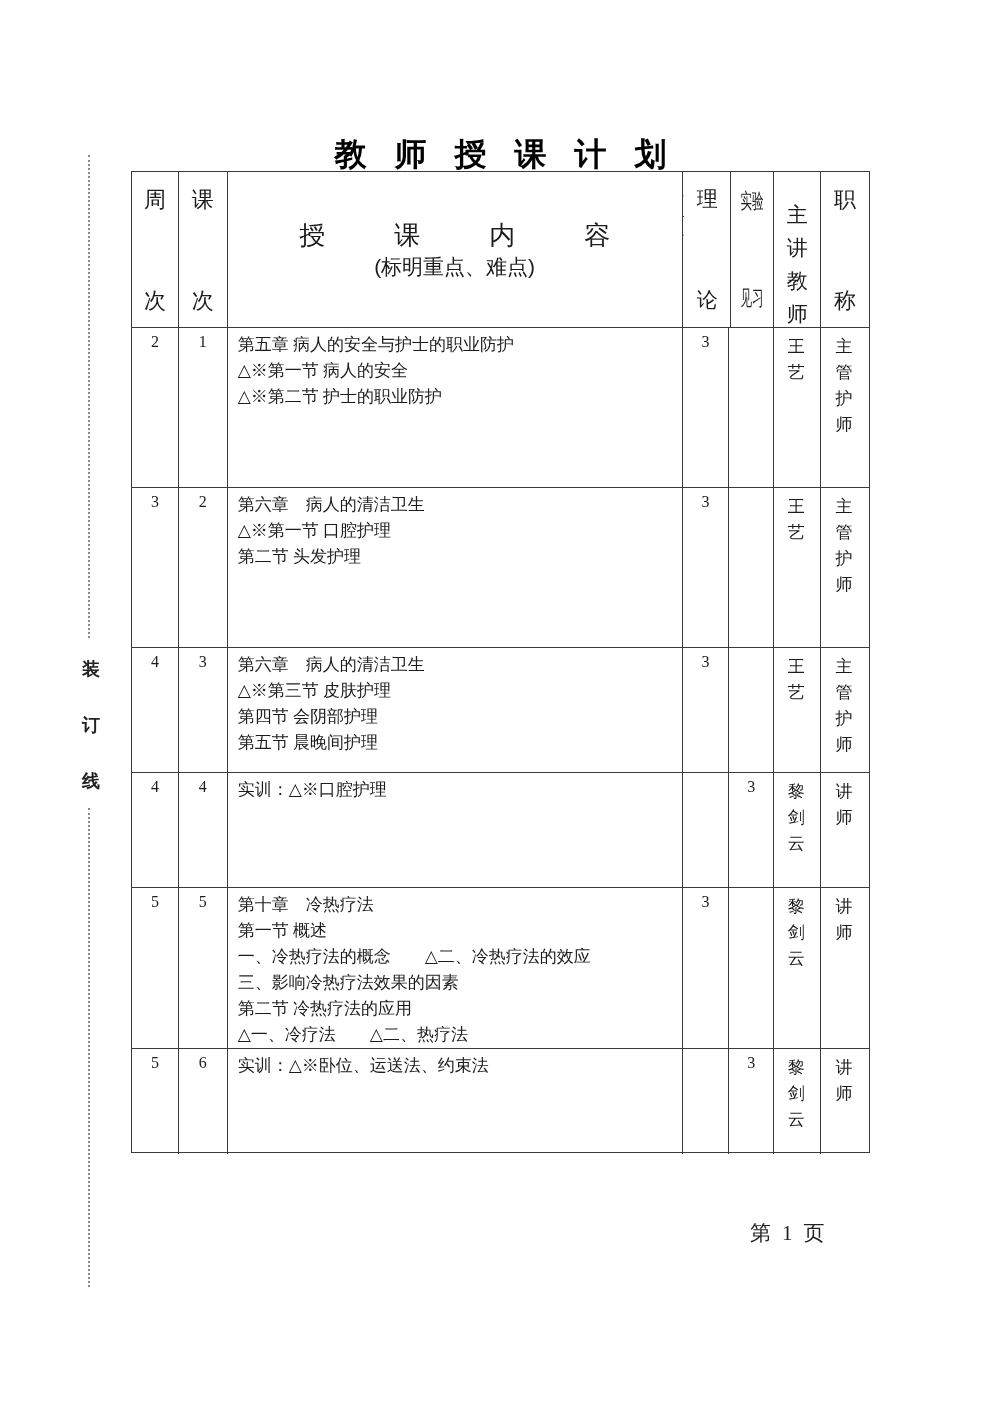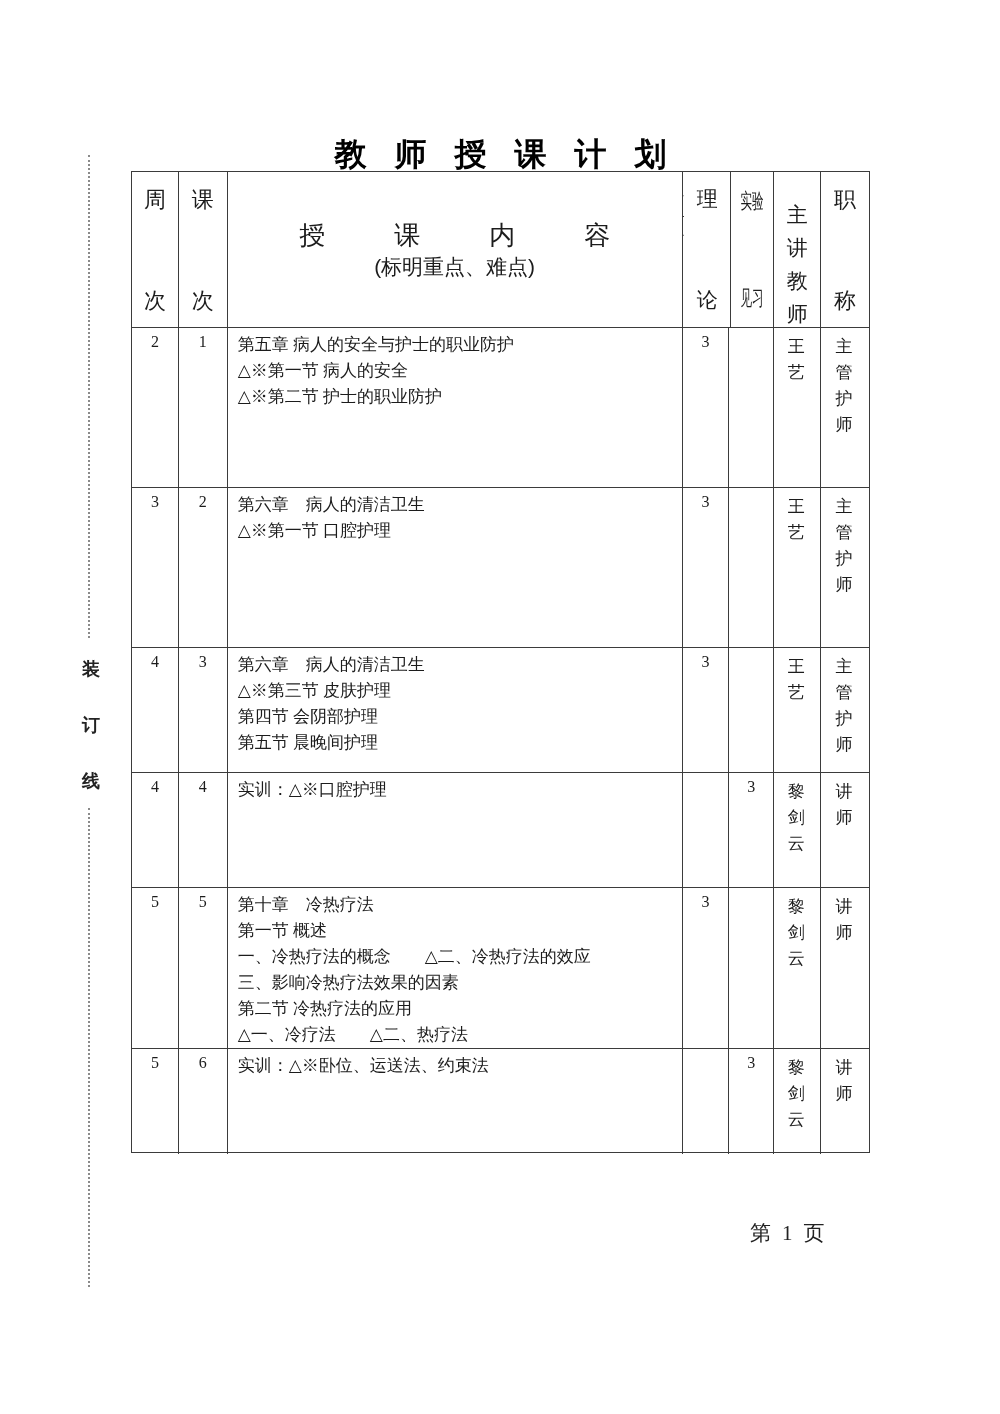--- a/index.html
+++ b/index.html
@@ -149,20 +149,21 @@
         <div class="vtext">主管护师</div>
       </div>
     </div>
 
     <div class="tr r2">
       <div class="c w47 num">3</div>
       <div class="c w49 num">2</div>
       <div class="c w456 content">
         <div class="line">第六章　病人的清洁卫生</div>
         <div class="line">△※第一节 口腔护理</div>
+        <div class="line">第二节 头发护理</div>
       </div>
       <div class="c w47 num">3</div>
       <div class="c w45 num"></div>
       <div class="c w47 vcell">
         <div class="vtext">王艺</div>
       </div>
       <div class="c w48 vcell last">
         <div class="vtext">主管护师</div>
       </div>
     </div>

